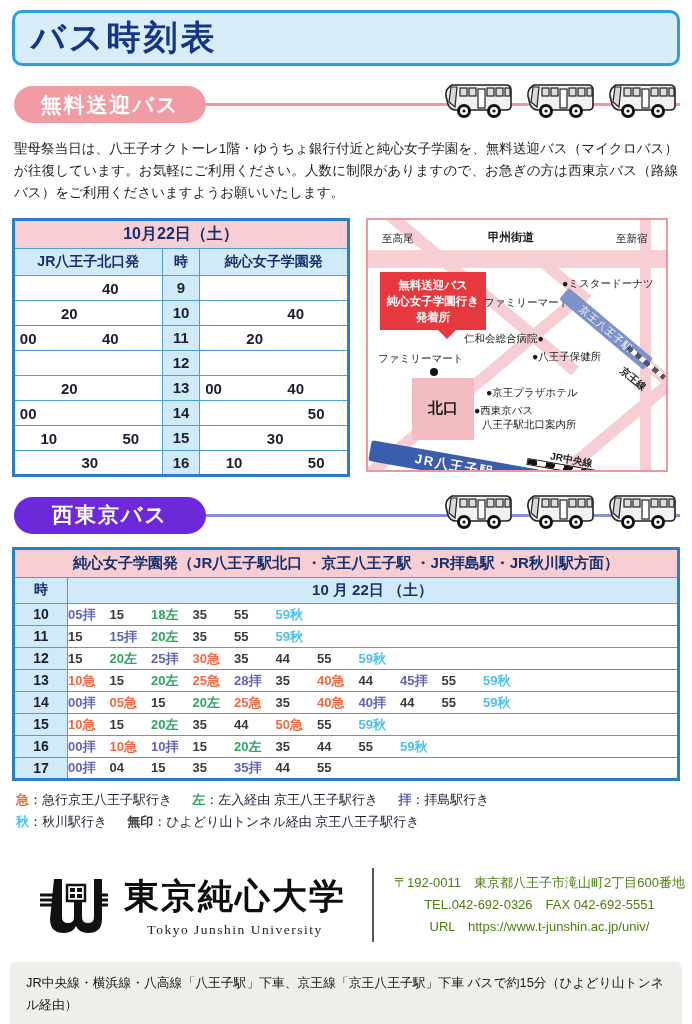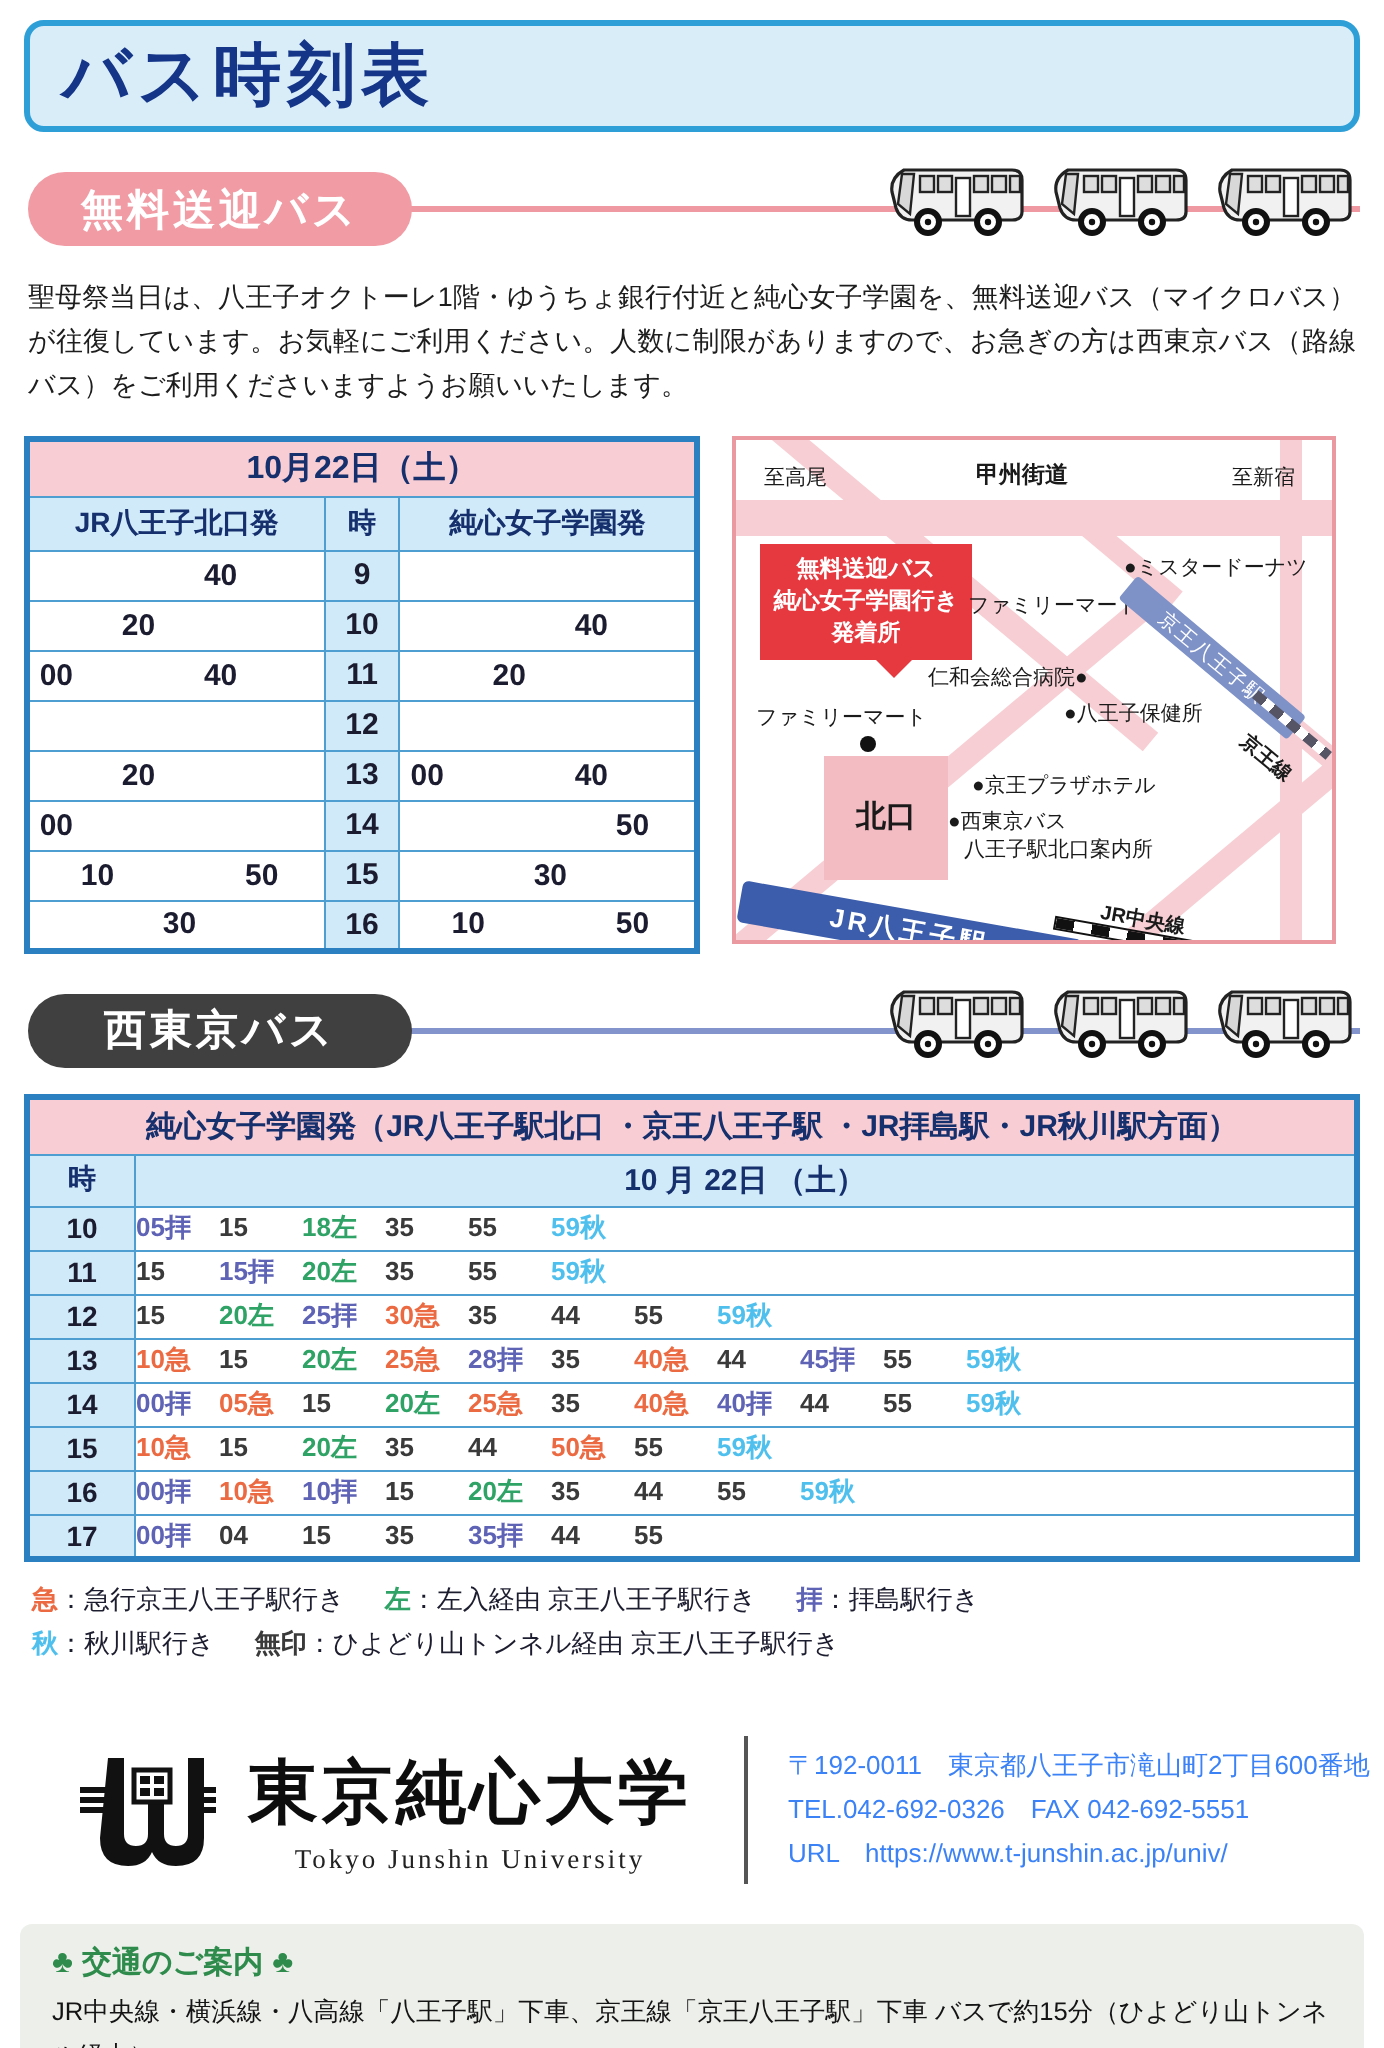--- a/index.html
+++ b/index.html
@@ -25,21 +25,21 @@
   .section-banner { position: relative; height: 40px; margin: 20px 12px 0; }
   .section-line { position: absolute; top: 17px; left: 90px; right: 0; height: 3px; }
   .section-pill {
     position: absolute; left: 2px; top: 0; width: 192px; height: 37px;
     border-radius: 19px; display: flex; align-items: center; justify-content: center;
     color: #fff; font-size: 21px; font-weight: bold; letter-spacing: 2px;
   }
   .pink .section-line { background: #ef9aa3; }
   .pink .section-pill { background: #f19ba4; }
   .blue .section-line { background: #8294cb; }
-  .blue .section-pill { background: #404040; }
+  .blue .section-pill { background: #6d28d9; }
   .buses { position: absolute; right: 2px; top: -6px; display: flex; gap: 10px; }
   .bus { width: 72px; height: 40px; }
 
   
   .intro { margin: 12px 14px 0; font-size: 13.5px; line-height: 1.62; color: #1d1d1d; text-align: justify; }
 
   
   .main-row { display: flex; margin: 14px 12px 0; gap: 16px; }
 
   table.tt { border-collapse: collapse; border: 3px solid #2b80c2; }
@@ -114,21 +114,21 @@
   .legend .item { margin-right: 20px; }
   .legend .key { font-weight: bold; }
 
   
   .footer { display: flex; align-items: center; margin: 34px 0 0 38px; }
   .logo-mark { width: 72px; height: 64px; flex-shrink: 0; }
   .uni-name { margin-left: 14px; text-align: center; }
   .uni-name .jp { font-size: 35px; font-weight: bold; color: #0d0d0d; letter-spacing: 2px; }
   .uni-name .en { font-family: "Liberation Serif", serif; font-size: 13.5px; color: #222; letter-spacing: 1.5px; margin-top: 2px; }
   .v-divider { width: 2px; height: 74px; background: #555; margin: 0 20px 0 26px; }
-  .addr { font-size: 13px; color: #3b82f6; line-height: 1.7; }
+  .addr { font-size: 13px; color: #4d7c0f; line-height: 1.7; text-align: center; }
 
   
   .access { margin: 20px 10px 0; background: #edf0ea; border-radius: 6px; padding: 10px 16px 13px; }
   .access-title { color: #2e8b4c; font-weight: bold; font-size: 15px; margin-bottom: 4px; }
   .access-title .club { font-size: 16px; }
   .access-line { font-size: 12.8px; color: #141414; line-height: 1.68; }
 </style>
 </head>
 <body>
 
@@ -450,18 +450,15 @@
   </div>
   <div class="v-divider"></div>
   <div class="addr">
     <div>〒192-0011　東京都八王子市滝山町2丁目600番地</div>
     <div>TEL.042-692-0326　FAX 042-692-5551</div>
     <div>URL　https://www.t-junshin.ac.jp/univ/</div>
   </div>
 </div>
 
 <div class="access">
-  <div class="access-title">
-    <span class="club">♣ </span><span>交通のご案内</span><span class="club"> ♣</span>
-  </div>
   <div class="access-line">JR中央線・横浜線・八高線「八王子駅」下車、京王線「京王八王子駅」下車 バスで約15分（ひよどり山トンネル経由）</div>
 
 </div>
 
 </body></html>

